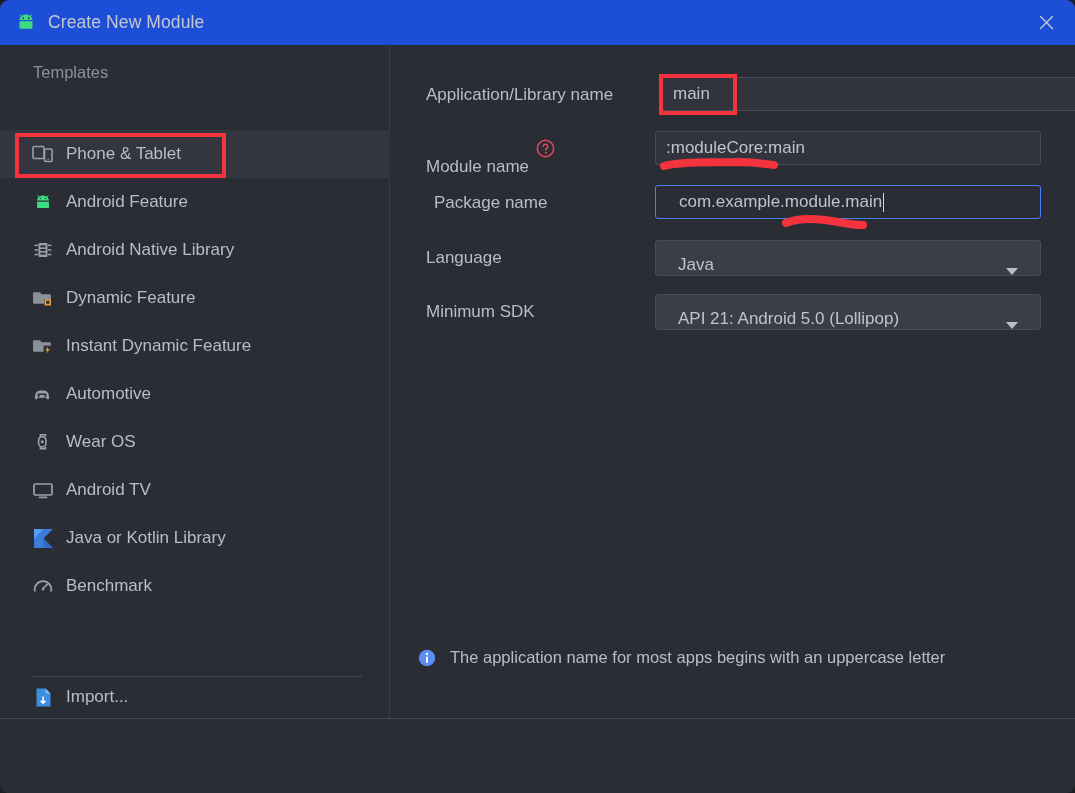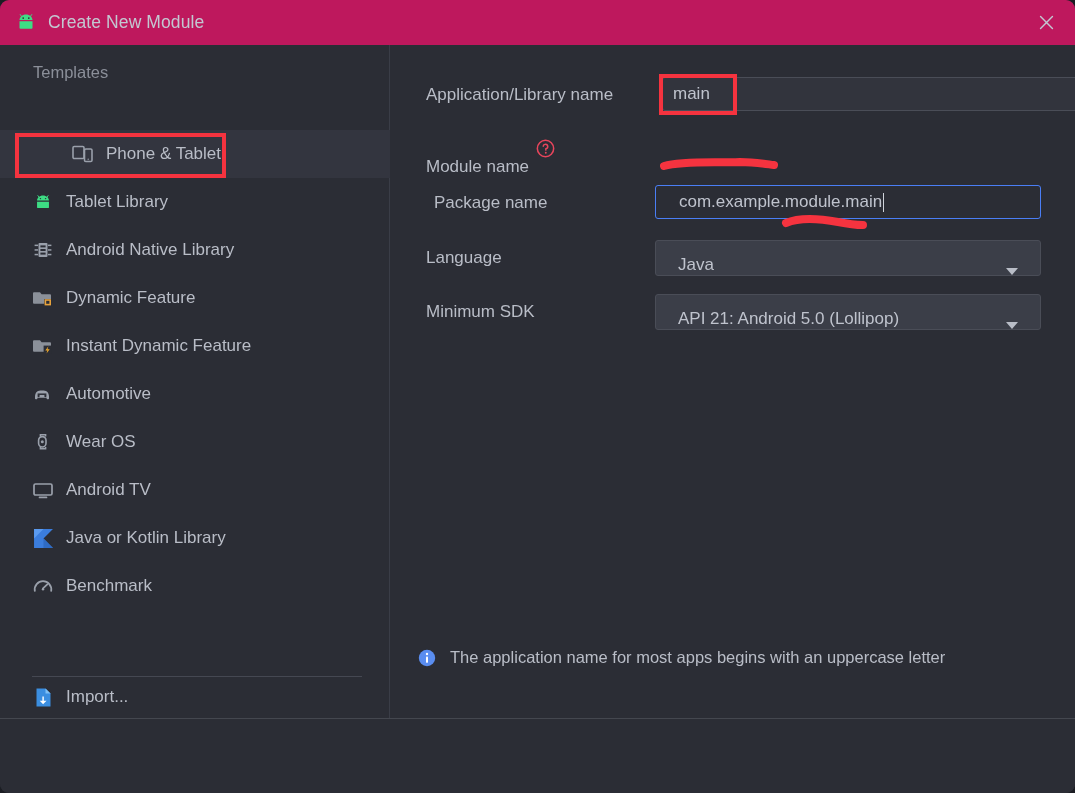--- a/index.html
+++ b/index.html
@@ -14,21 +14,21 @@
     width: 1075px; height: 793px;
     background: #2b2d35;
     border-radius: 9px;
     overflow: hidden;
   }
 
   
   #titlebar {
     position: absolute; left: 0; top: 0;
     width: 1075px; height: 45px;
-    background: #be185d;
+    background: #1d4ed8;
     display: flex; align-items: center;
   }
   #title-android-icon { margin-left: 14px; width: 24px; height: 24px; display:block; }
   #title-text {
     margin-left: 10px;
     font-size: 17.5px; color: #c3c7d1; letter-spacing: .1px;
   }
   #close-button {
     position: absolute; right: 0; top: 0;
     width: 58px; height: 45px;
@@ -58,21 +58,21 @@
   
   #templates-label {
     position: absolute; left: 33px; top: 18px;
     font-size: 16.5px; color: #8b8f99;
   }
   .tpl-item {
     position: absolute; left: 0; width: 390px; height: 48px;
     display: flex; align-items: center;
     cursor: pointer;
   }
-  .tpl-item.selected { background: #33353f; padding-left: 40px; }
+  .tpl-item.selected { background: #33353f; }
   .tpl-icon {
     width: 26px; margin-left: 30px;
     display: flex; align-items: center; justify-content: center;
     flex: 0 0 26px;
   }
   .tpl-label {
     margin-left: 10px;
     font-size: 17px; color: #b9bdc7;
   }
   #sidebar-divider {
@@ -196,21 +196,21 @@
       <div class="tpl-item" style="top:133px">
         <span class="tpl-icon">
           <svg width="22" height="20" viewBox="0 0 24 20">
             <path d="M5.5 9.6h13v6a1 1 0 0 1-1 1h-11a1 1 0 0 1-1-1z" fill="#3ddc84"></path>
             <path d="M12 2.8c-3.7 0-6.5 2.6-6.5 5.6h13c0-3-2.8-5.6-6.5-5.6z" fill="#3ddc84"></path>
             <circle cx="9.2" cy="6.3" r="0.8" fill="#2b2d35"></circle>
             <circle cx="14.8" cy="6.3" r="0.8" fill="#2b2d35"></circle>
             <path d="M6.4 3l1.4 1.9M17.6 3l-1.4 1.9" stroke="#3ddc84" stroke-width="1" stroke-linecap="round"></path>
           </svg>
         </span>
-        <span class="tpl-label">Tablet Library</span>
+        <span class="tpl-label">Android Feature</span>
       </div>
 
       <div class="tpl-item" style="top:181px">
         <span class="tpl-icon">
           <svg width="22" height="20" viewBox="0 0 22 20">
             <rect x="6.5" y="3" width="9" height="14" rx="1" fill="#9aa0ab"></rect>
             <rect x="8.4" y="5.4" width="5.2" height="2" fill="#2b2d35"></rect>
             <rect x="8.4" y="9" width="5.2" height="2" fill="#2b2d35"></rect>
             <rect x="8.4" y="12.6" width="5.2" height="2" fill="#2b2d35"></rect>
             <rect x="2.6" y="4.6" width="3.4" height="1.5" fill="#9aa0ab"></rect>
@@ -321,20 +321,23 @@
       <div class="field" style="left:272px; top:32px; width:426px;">
         <span>main</span>
       </div>
 
       <div class="form-label" style="left:36px; top:112px;">Module name</div>
       <svg id="help-icon" style="left:146px; top:94px;" viewBox="0 0 20 20">
         <circle cx="10" cy="10" r="8.6" fill="none" stroke="#e8455c" stroke-width="1.6"></circle>
         <path d="M7.6 7.6a2.4 2.4 0 1 1 2.8 2.7v1.4" fill="none" stroke="#e8455c" stroke-width="1.6" stroke-linecap="round"></path>
         <circle cx="10.3" cy="14.4" r="1" fill="#e8455c"></circle>
       </svg>
+      <div class="field" style="left:265px; top:86px; width:386px;">
+        <span>:moduleCore:main</span>
+      </div>
 
       <div class="form-label" style="left:44px; top:148px;">Package name</div>
       <div class="field focused" style="left:265px; top:140px; width:386px;">
         <span>com.example.module.main</span>
           <span class="caret"></span>
       </div>
 
       <div class="form-label" style="left:36px; top:203px;">Language</div>
       <div class="combo" style="left:265px; top:195px; width:386px;">
         <span>Java</span>

